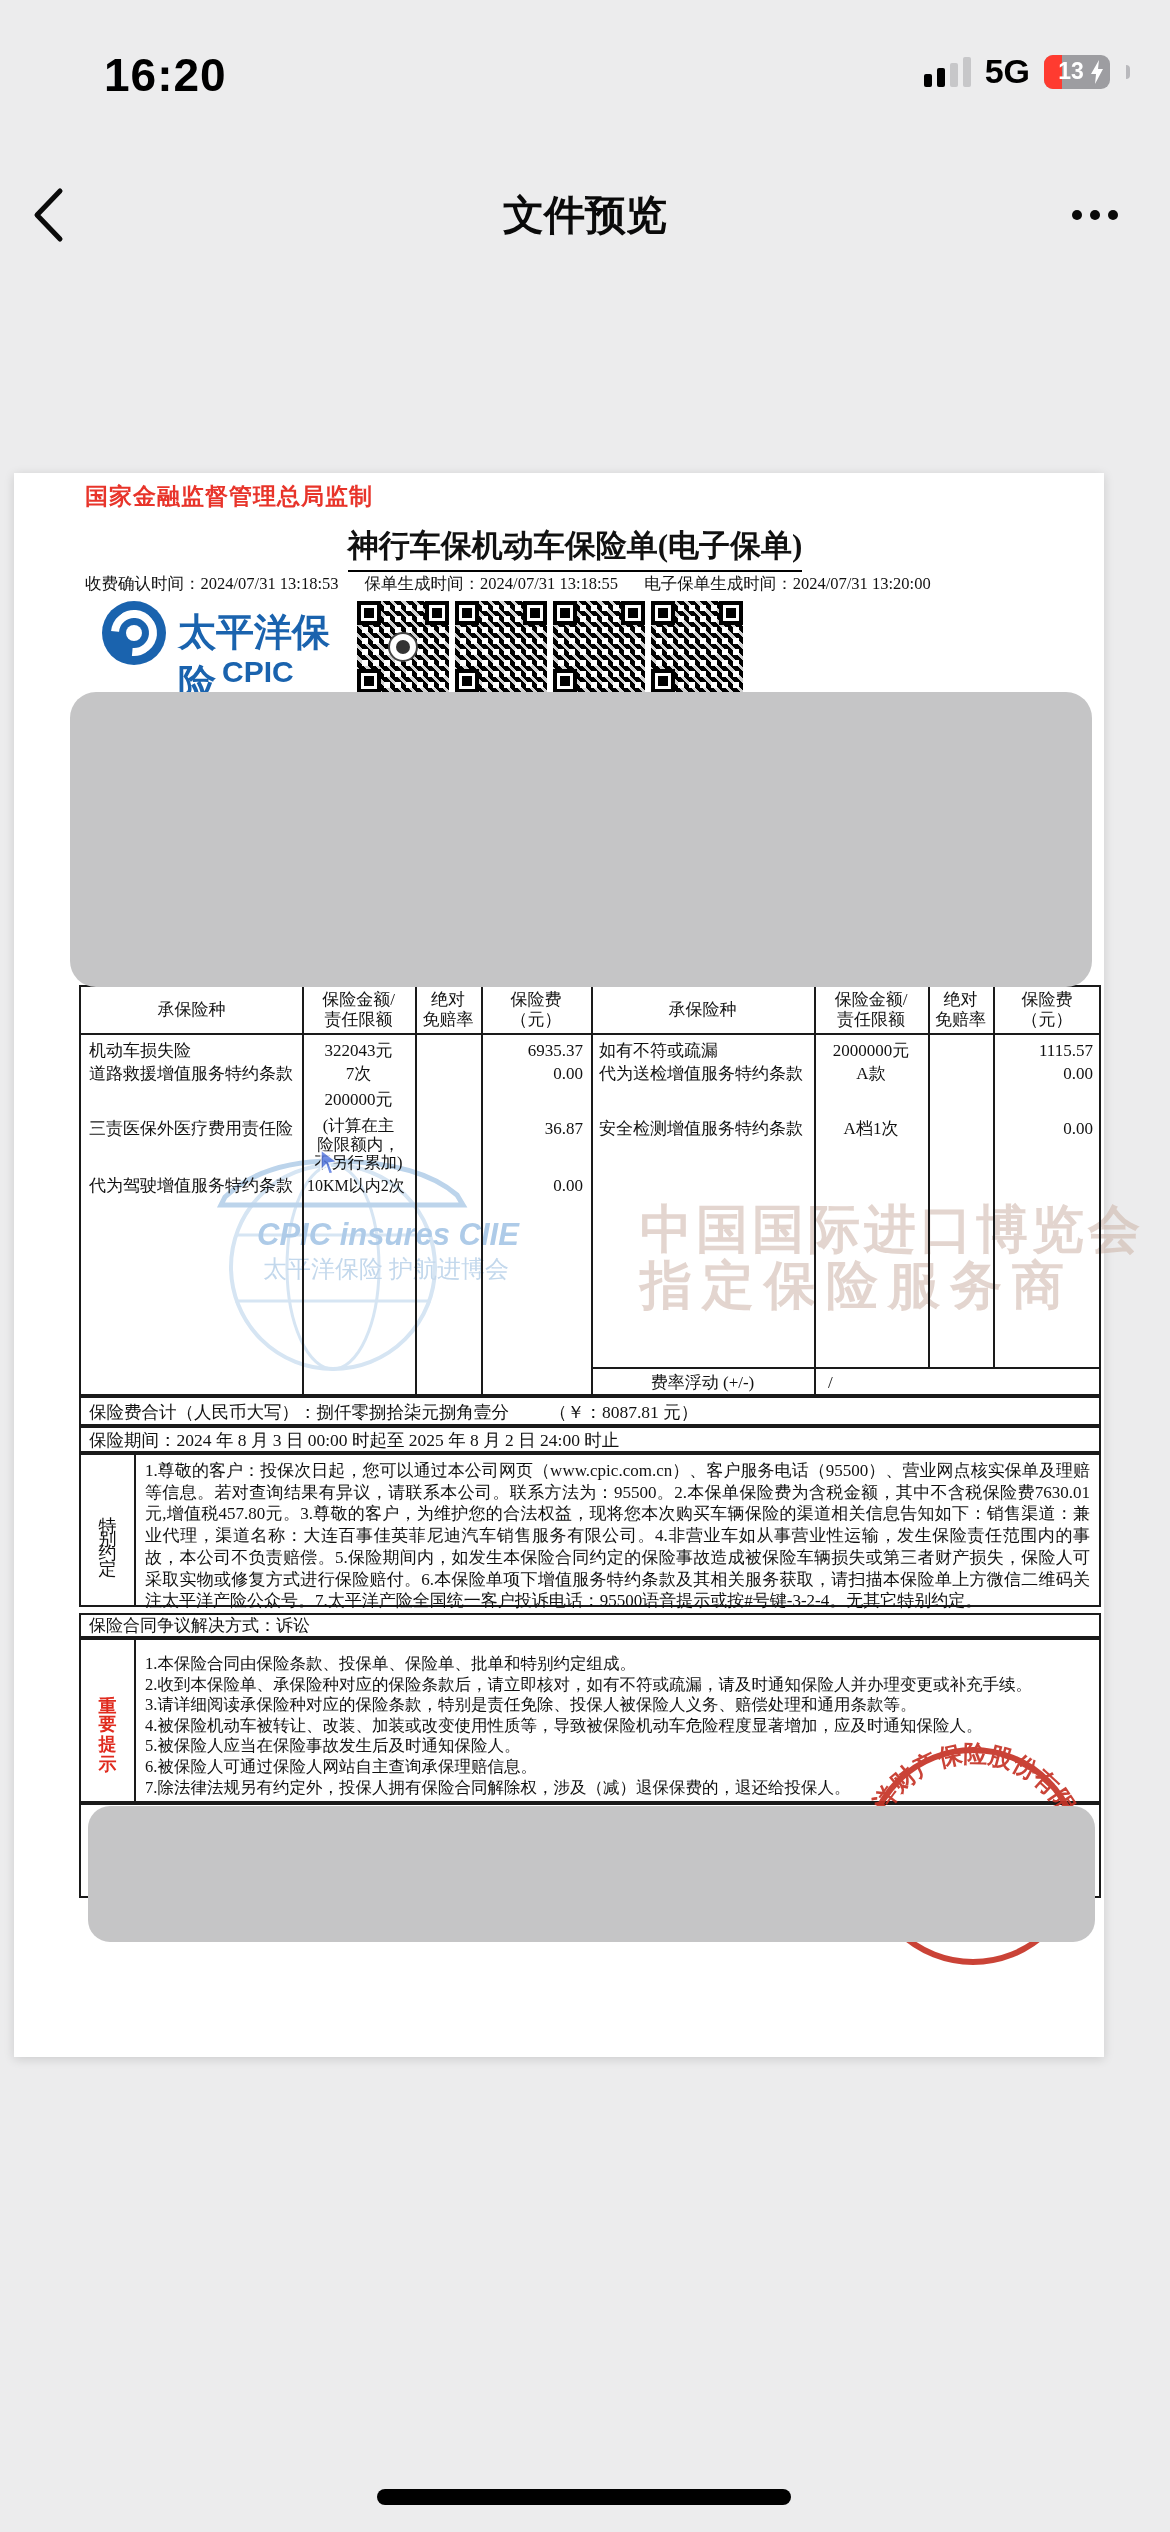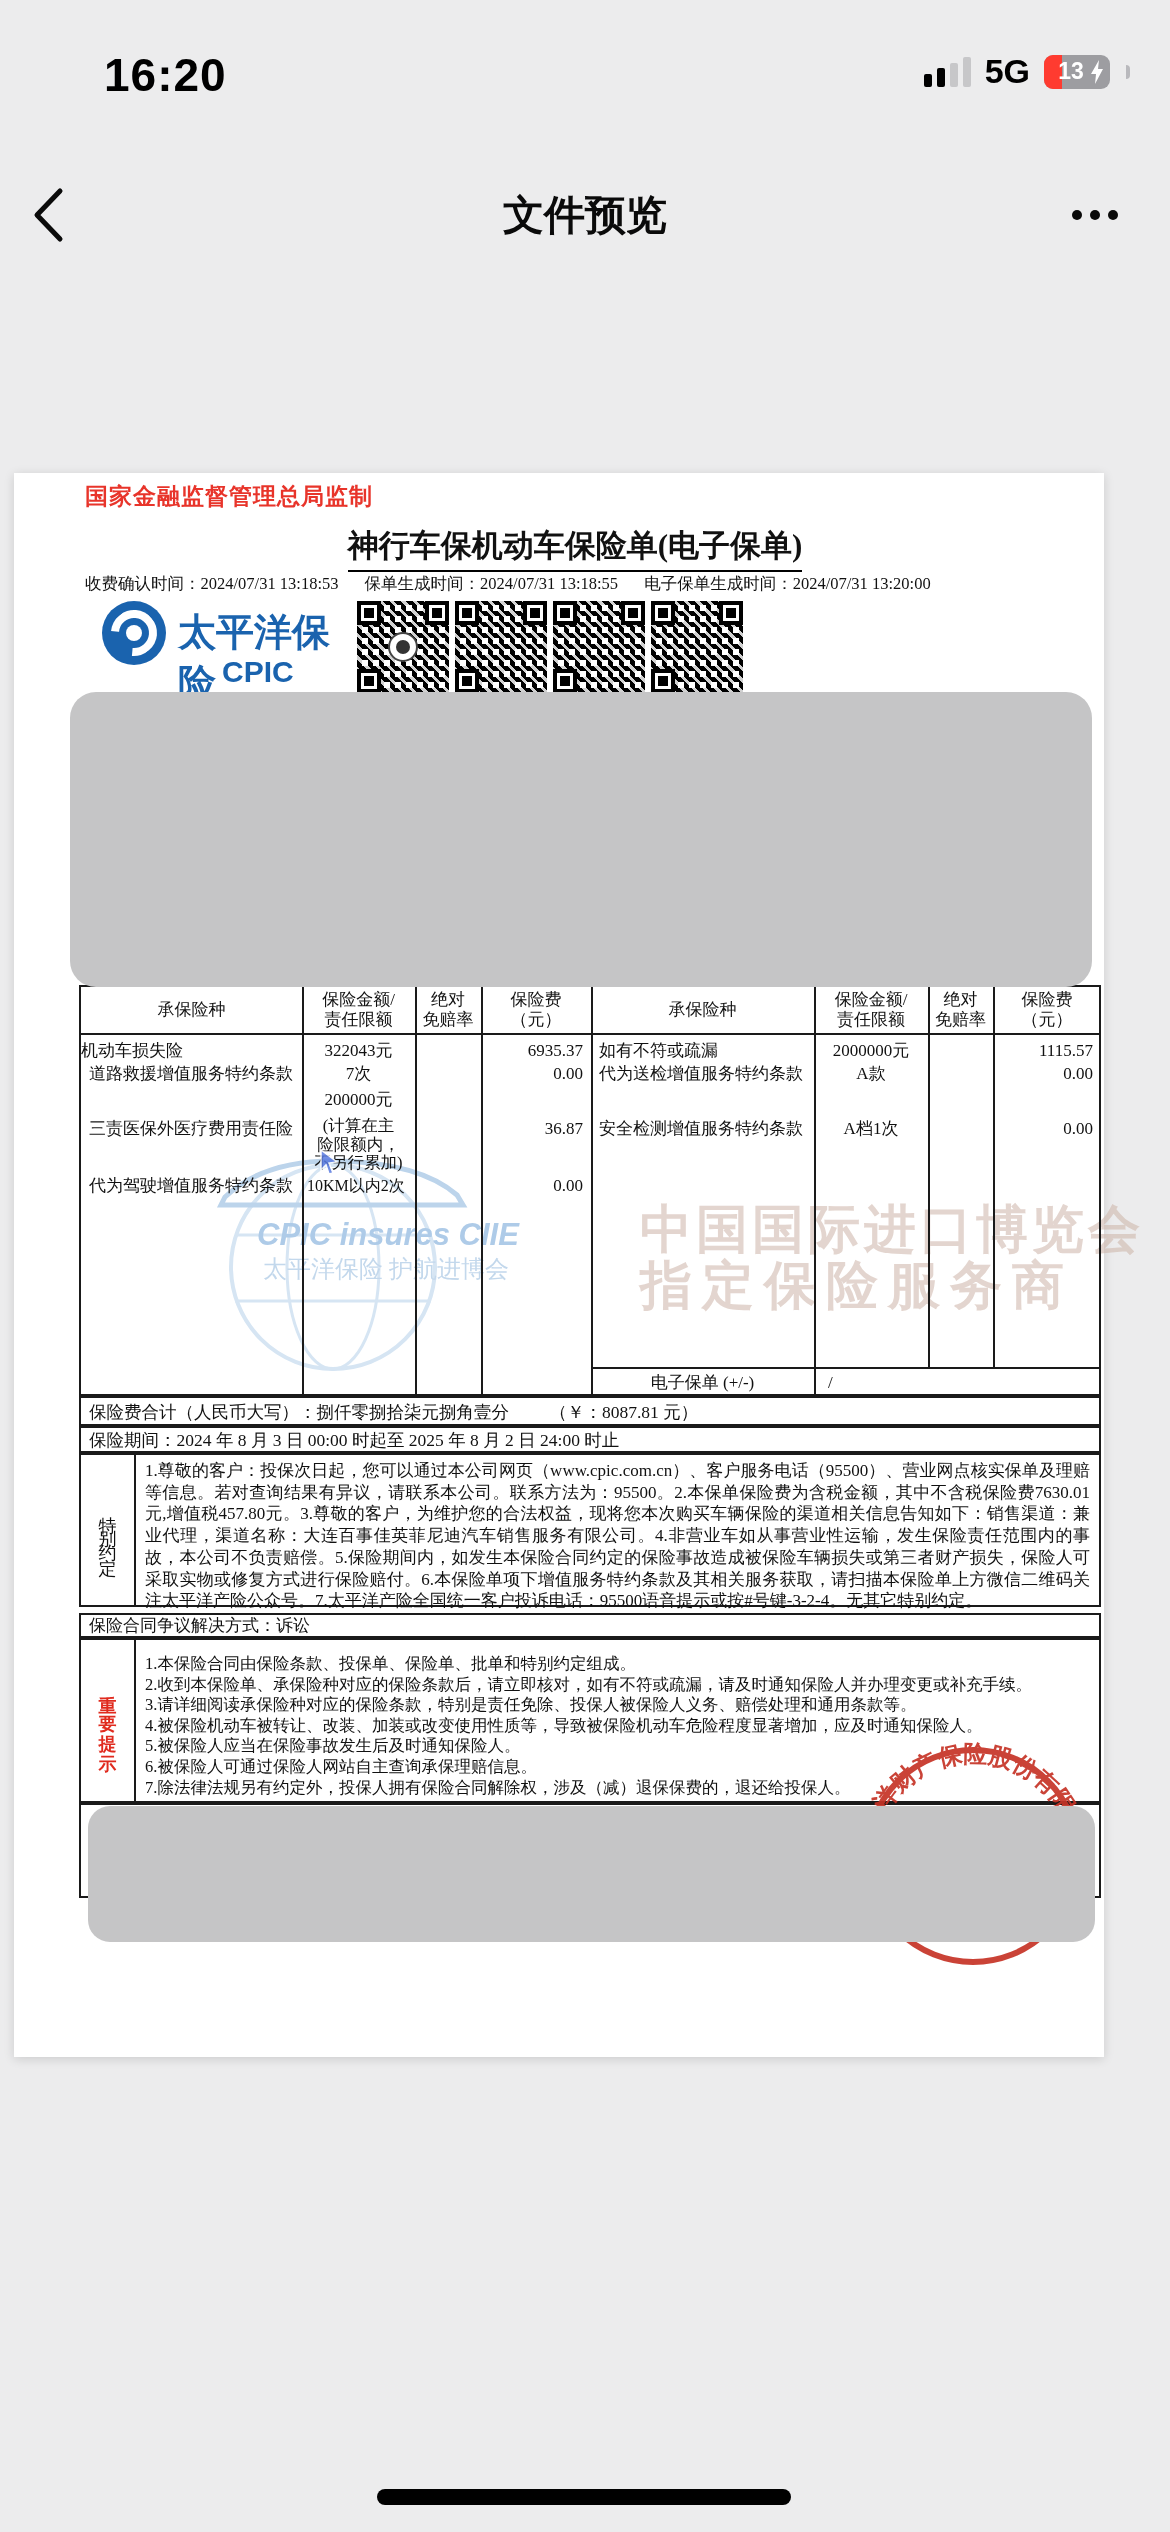--- a/index.html
+++ b/index.html
@@ -225,21 +225,21 @@
       <div class="th" style="left:400px;width:110px">保险费
 （元）</div>
       <div class="th" style="left:510px;width:223px">承保险种</div>
       <div class="th" style="left:733px;width:114px">保险金额/
 责任限额</div>
       <div class="th" style="left:847px;width:65px">绝对
 免赔率</div>
       <div class="th" style="left:912px;width:108px">保险费
 （元）</div>
 
-      <div class="tc" style="left:0;top:54px">机动车损失险</div>
+      <div class="tc" style="left:8px;top:54px">机动车损失险</div>
       <div class="tc ctr" style="left:221px;width:113px;top:54px">322043元</div>
       <div class="tc rgt" style="left:400px;width:110px;top:54px">6935.37</div>
       <div class="tc" style="left:518px;top:54px">如有不符或疏漏</div>
       <div class="tc ctr" style="left:733px;width:114px;top:54px">2000000元</div>
       <div class="tc rgt" style="left:912px;width:108px;top:54px">1115.57</div>
 
       <div class="tc" style="left:8px;top:77px">道路救援增值服务特约条款</div>
       <div class="tc ctr" style="left:221px;width:113px;top:77px">7次</div>
       <div class="tc rgt" style="left:400px;width:110px;top:77px">0.00</div>
       <div class="tc" style="left:518px;top:77px">代为送检增值服务特约条款</div>
@@ -253,21 +253,21 @@
       <div class="tc" style="left:8px;top:132px">三责医保外医疗费用责任险</div>
       <div class="tc rgt" style="left:400px;width:110px;top:132px">36.87</div>
       <div class="tc" style="left:518px;top:132px">安全检测增值服务特约条款</div>
       <div class="tc ctr" style="left:733px;width:114px;top:132px">A档1次</div>
       <div class="tc rgt" style="left:912px;width:108px;top:132px">0.00</div>
 
       <div class="tc" style="left:8px;top:189px">代为驾驶增值服务特约条款</div>
       <div class="tc" style="left:226px;top:189px;font-size:16px">10KM以内2次</div>
       <div class="tc rgt" style="left:400px;width:110px;top:189px">0.00</div>
 
-      <div class="tc ctr" style="left:510px;width:223px;top:386px">电子保单 (+/-)</div>
+      <div class="tc ctr" style="left:510px;width:223px;top:386px">费率浮动 (+/-)</div>
       <div class="tc" style="left:747px;top:386px">/</div>
     </div>
 
     <div class="bx" style="top:923px;height:30px">
       <div class="line">
         <span>保险费合计（人民币大写）：捌仟零捌拾柒元捌角壹分</span>
         <span style="margin-left:36px">（￥：8087.81 元）</span>
       </div>
     </div>
 

